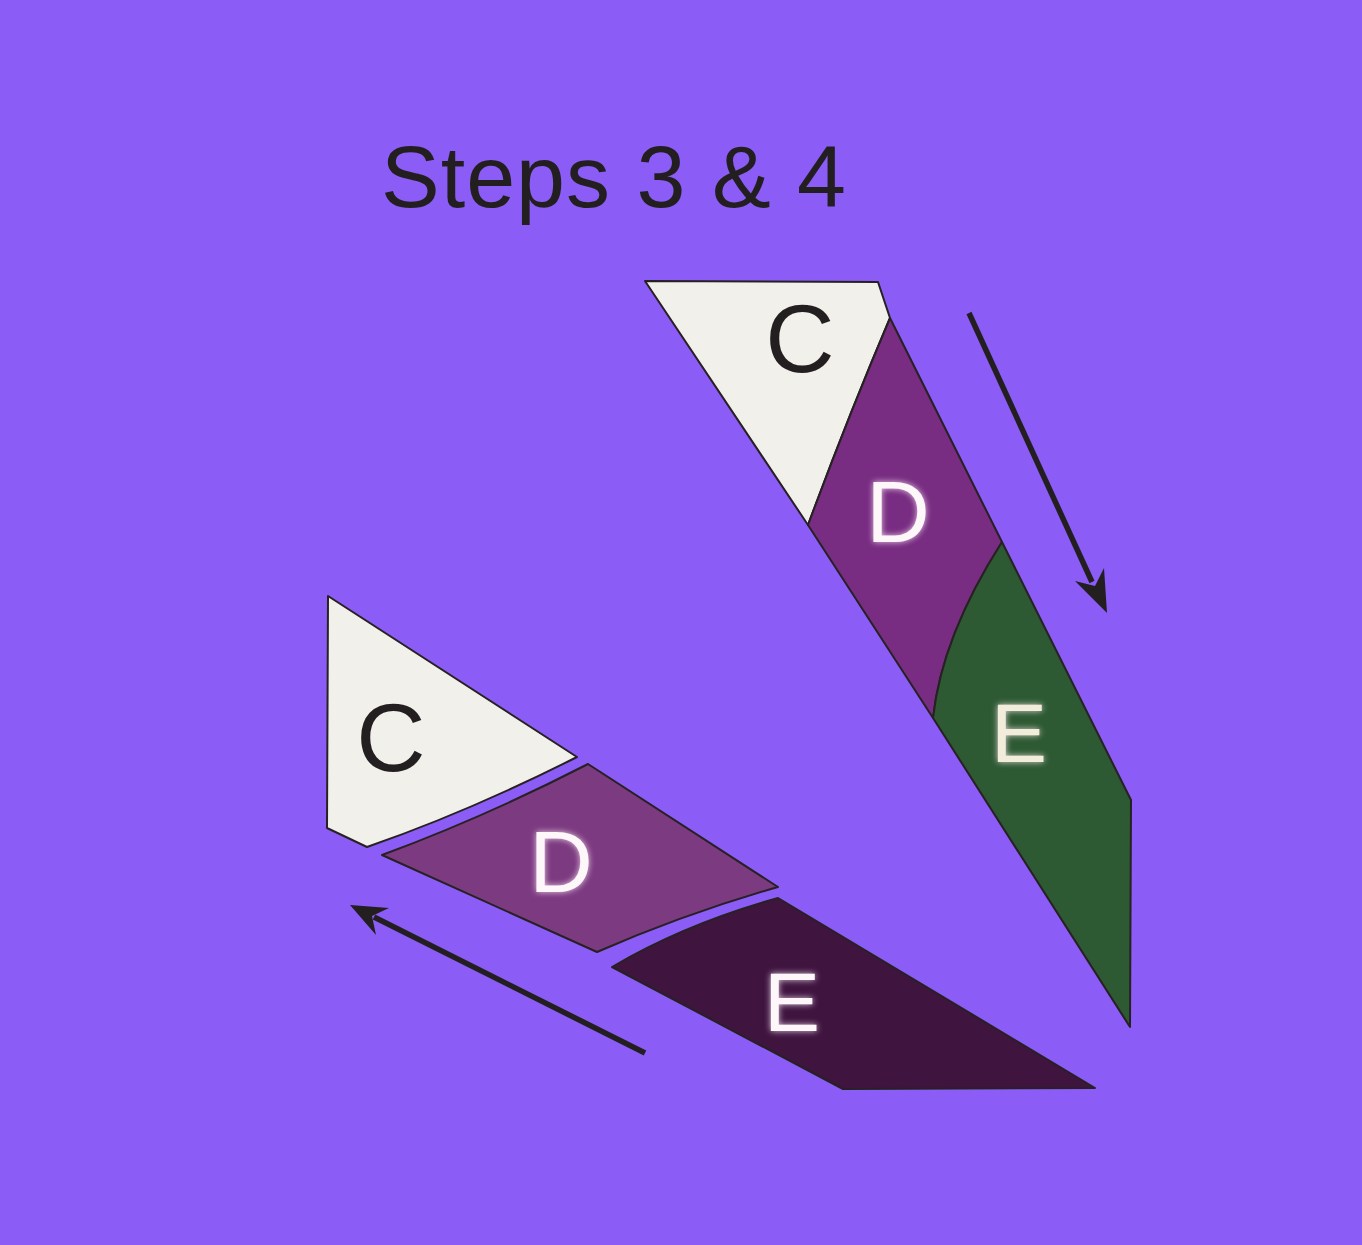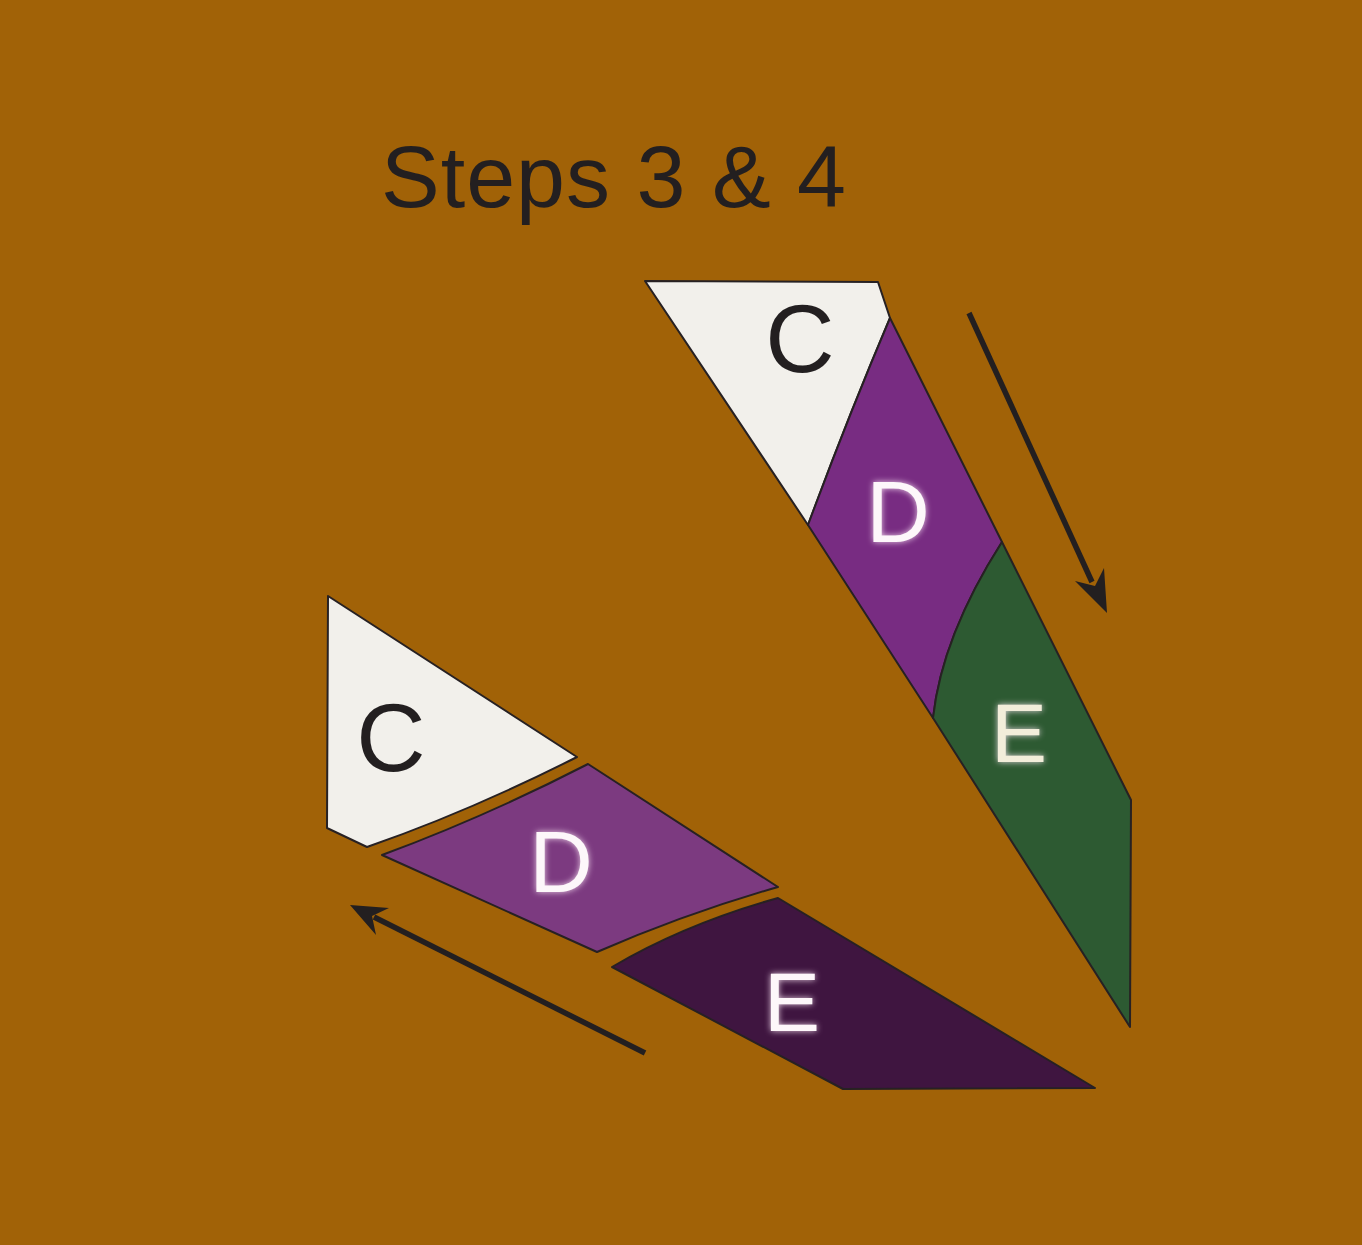--- a/index.html
+++ b/index.html
@@ -7,21 +7,21 @@
     padding: 0;
     background: #ffffff;
     width: 1362px;
     height: 1245px;
     overflow: hidden;
   }
   .stage {
     position: relative;
     width: 1362px;
     height: 1245px;
-    background: #a16207;
+    background: #8b5cf6;
   }
   svg { display: block; }
   text {
     font-family: "Liberation Sans", "DejaVu Sans", sans-serif;
   }
   .title-text {
     font-size: 88px;
     letter-spacing: 1px;
   }
   .piece-label {

